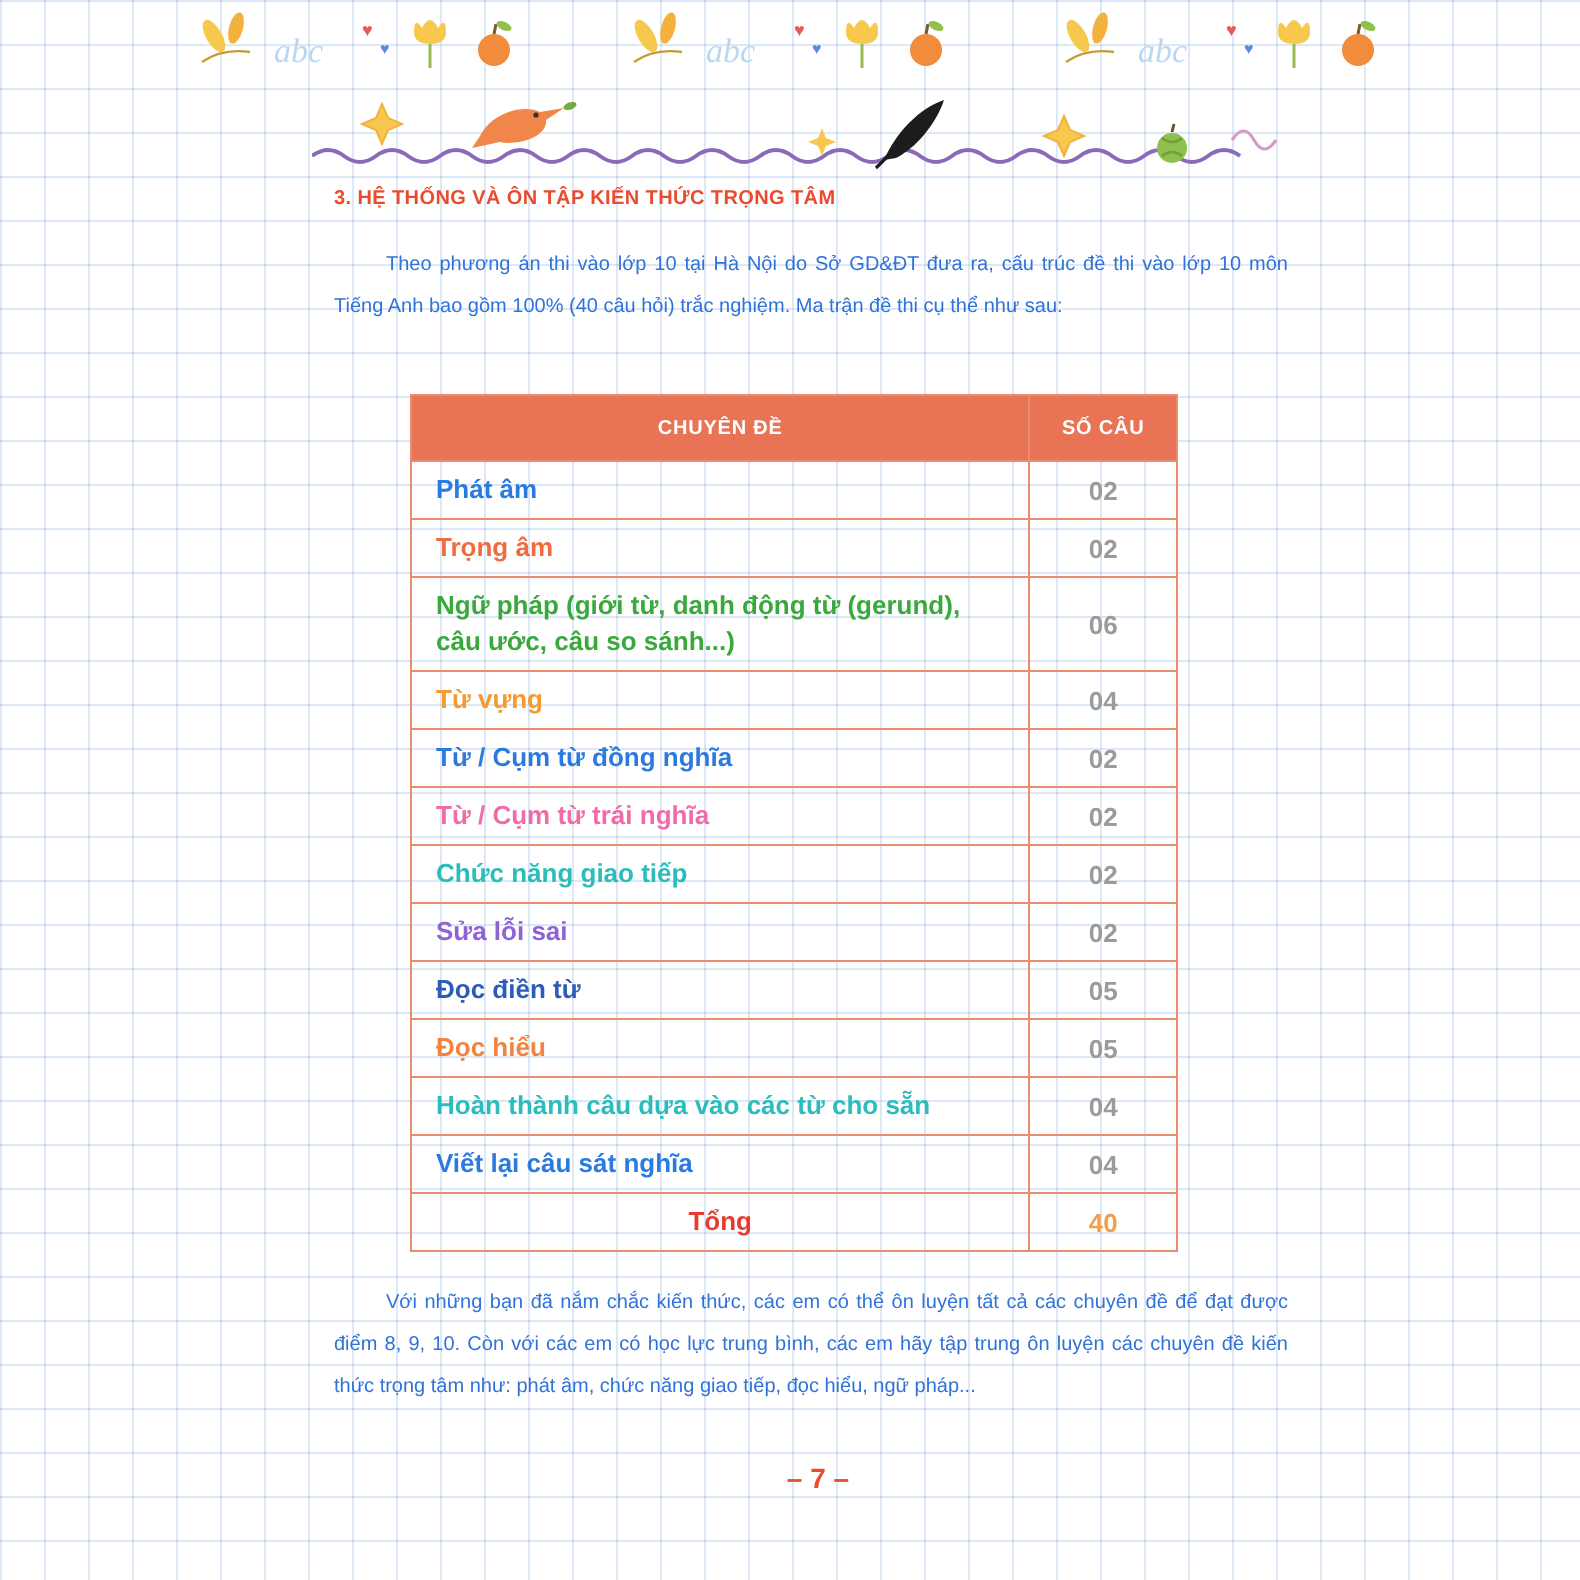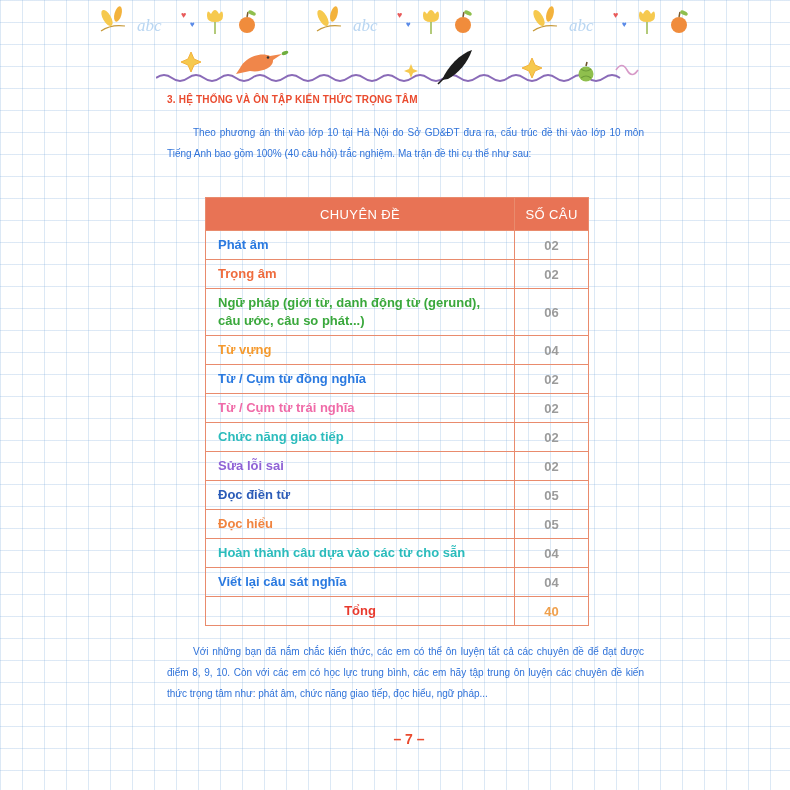--- a/index.html
+++ b/index.html
@@ -28,21 +28,21 @@
     position:absolute; left:167px; width:477px;
     color:#2f72d9; font-size:10px; line-height:21px;
     text-align:justify; text-indent:26px;
   }
   .intro { top:122px; }
   .outro { top:641px; }
   .table-wrap { position:absolute; top:197px; left:205px; }
   table.topics { border-collapse:collapse; width:384px; background:rgba(255,255,255,.0); }
   table.topics th, table.topics td { border:1.6px solid #e98b6d; }
   table.topics th {
-    background:#e87355; color:#ffffff; font-size:13px; font-weight:normal;
+    background:#e87355; color:#ffffff; font-size:10px; font-weight:bold;
     height:30px; letter-spacing:.4px;
   }
   th.col-topic { width:312px; }
   th.col-count { width:72px;margin-top:48px; }
   td.topic-cell {
     padding:5px 12px; font-size:13px; font-weight:bold; line-height:18px;
   }
   td.count-cell {
     text-align:center; font-size:13px; font-weight:bold;
   }
@@ -163,21 +163,21 @@
       <tbody>
           <tr>
             <td class="topic-cell" style="color: rgb(43, 122, 224);">Phát âm</td>
             <td class="count-cell" style="color: rgb(155, 155, 155);">02</td>
           </tr>
           <tr>
             <td class="topic-cell" style="color: rgb(239, 108, 62);">Trọng âm</td>
             <td class="count-cell" style="color: rgb(155, 155, 155);">02</td>
           </tr>
           <tr>
-            <td class="topic-cell" style="color: rgb(58, 168, 60);">Ngữ pháp (giới từ, danh động từ (gerund), câu ước, câu so phát...)</td>
+            <td class="topic-cell" style="color: rgb(58, 168, 60);">Ngữ pháp (giới từ, danh động từ (gerund), câu ước, câu so sánh...)</td>
             <td class="count-cell" style="color: rgb(155, 155, 155);">06</td>
           </tr>
           <tr>
             <td class="topic-cell" style="color: rgb(245, 154, 46);">Từ vựng</td>
             <td class="count-cell" style="color: rgb(155, 155, 155);">04</td>
           </tr>
           <tr>
             <td class="topic-cell" style="color: rgb(43, 122, 224);">Từ / Cụm từ đồng nghĩa</td>
             <td class="count-cell" style="color: rgb(155, 155, 155);">02</td>
           </tr>

